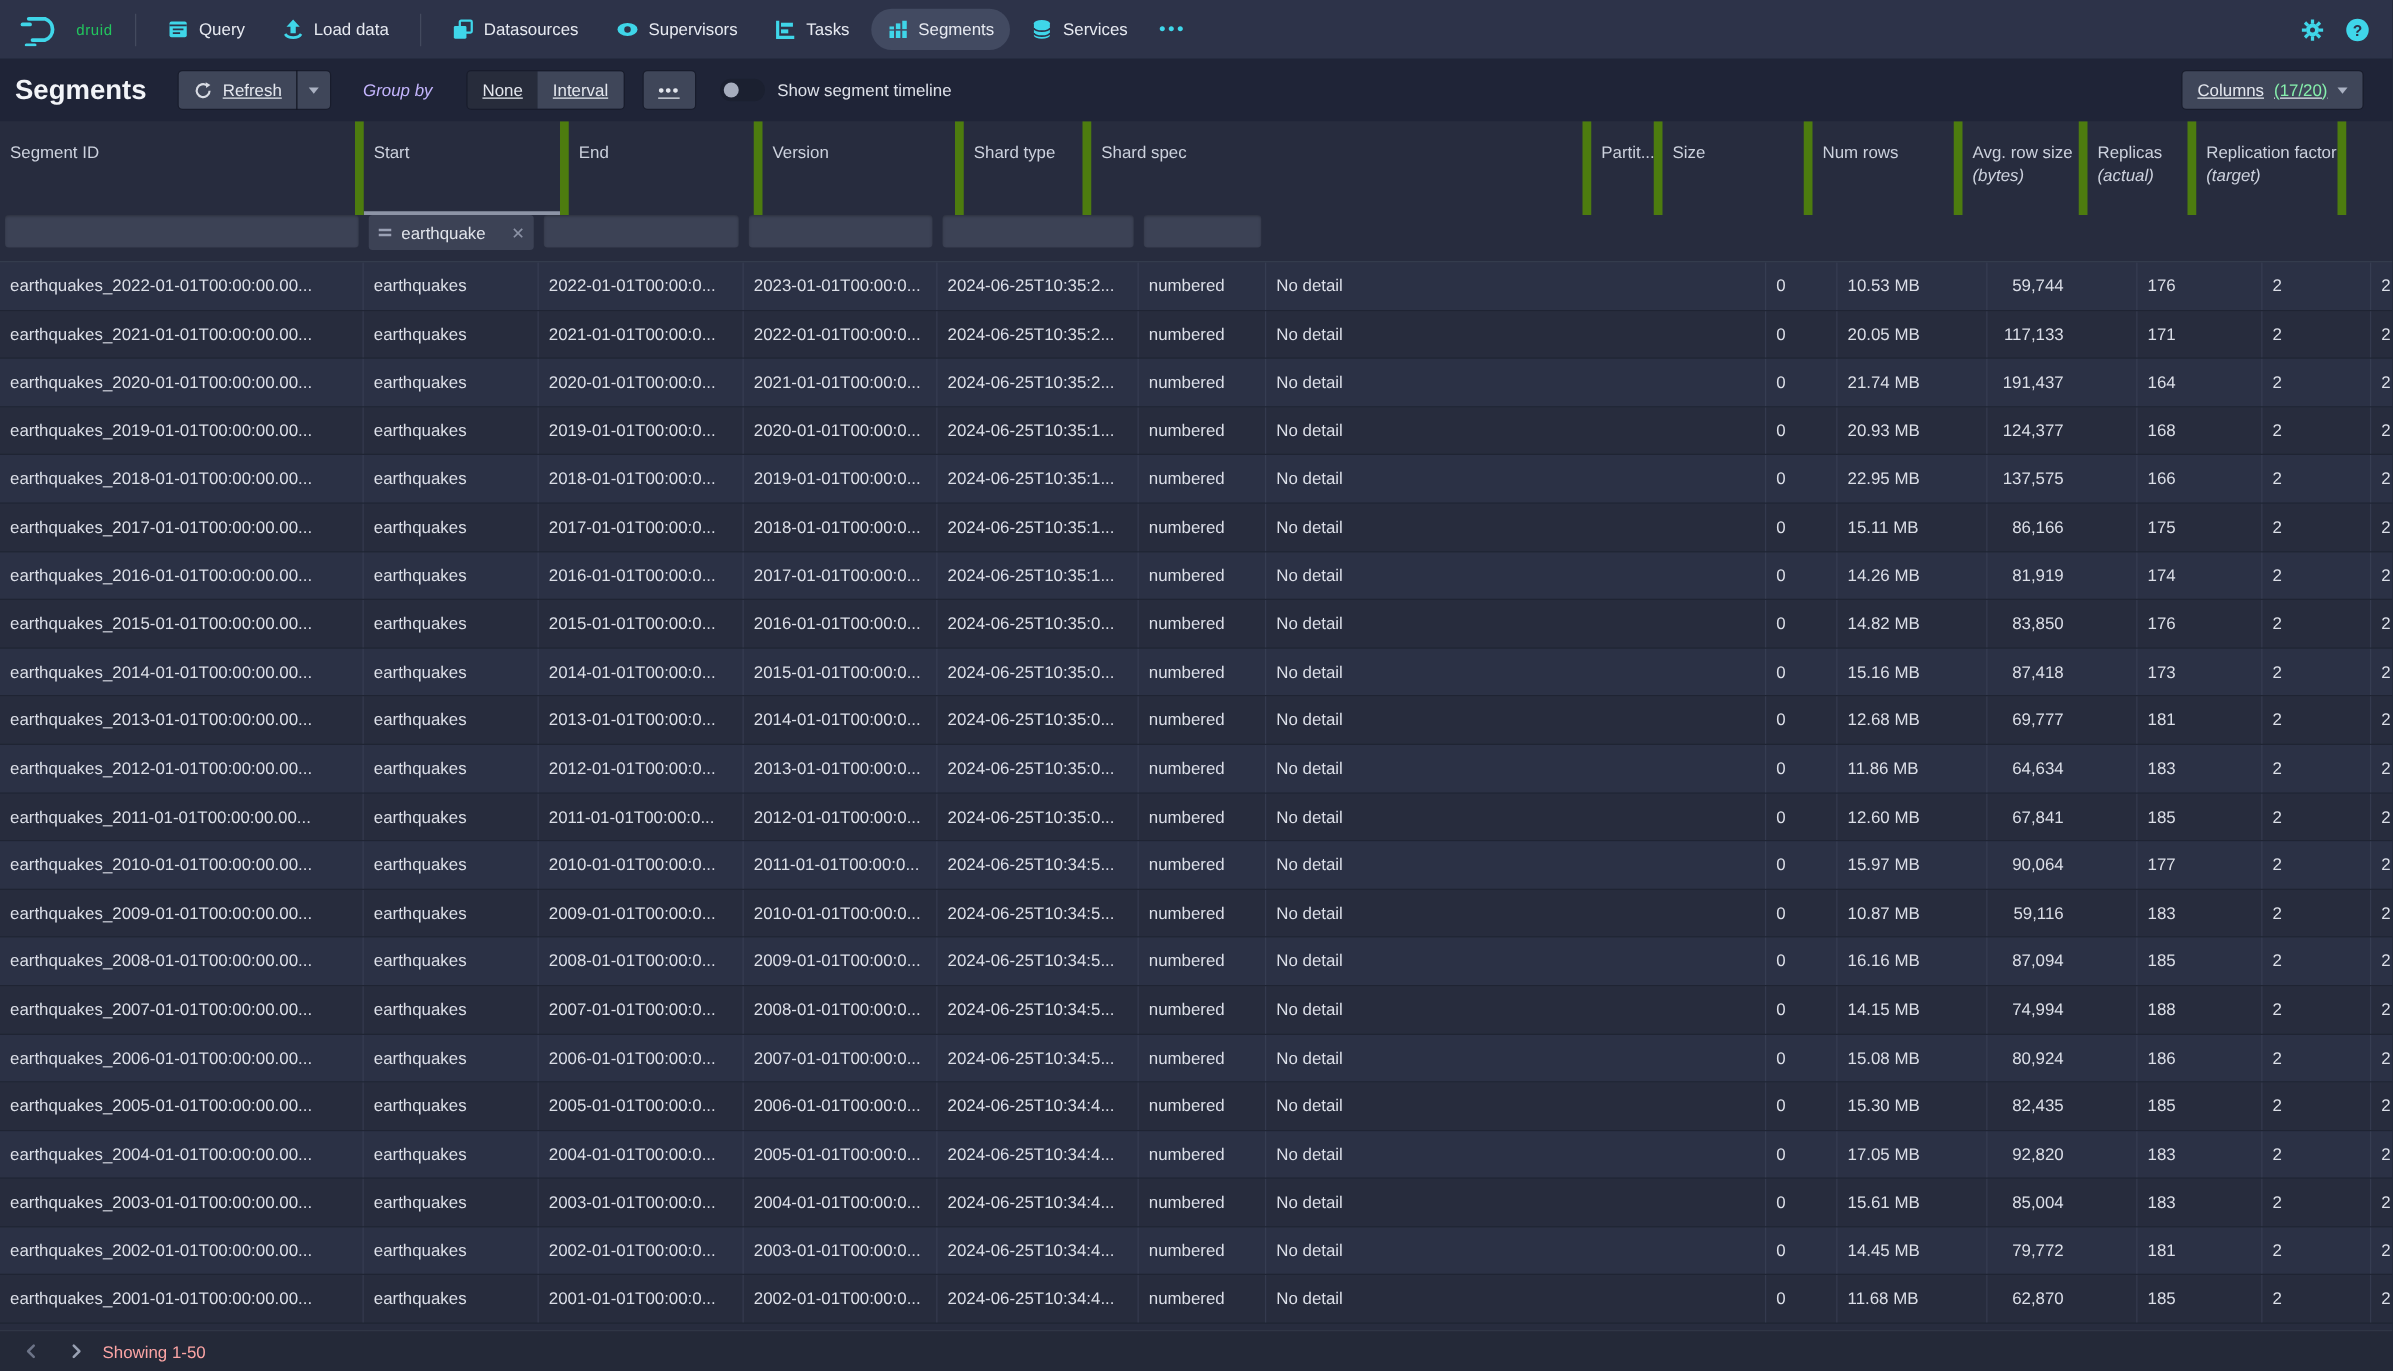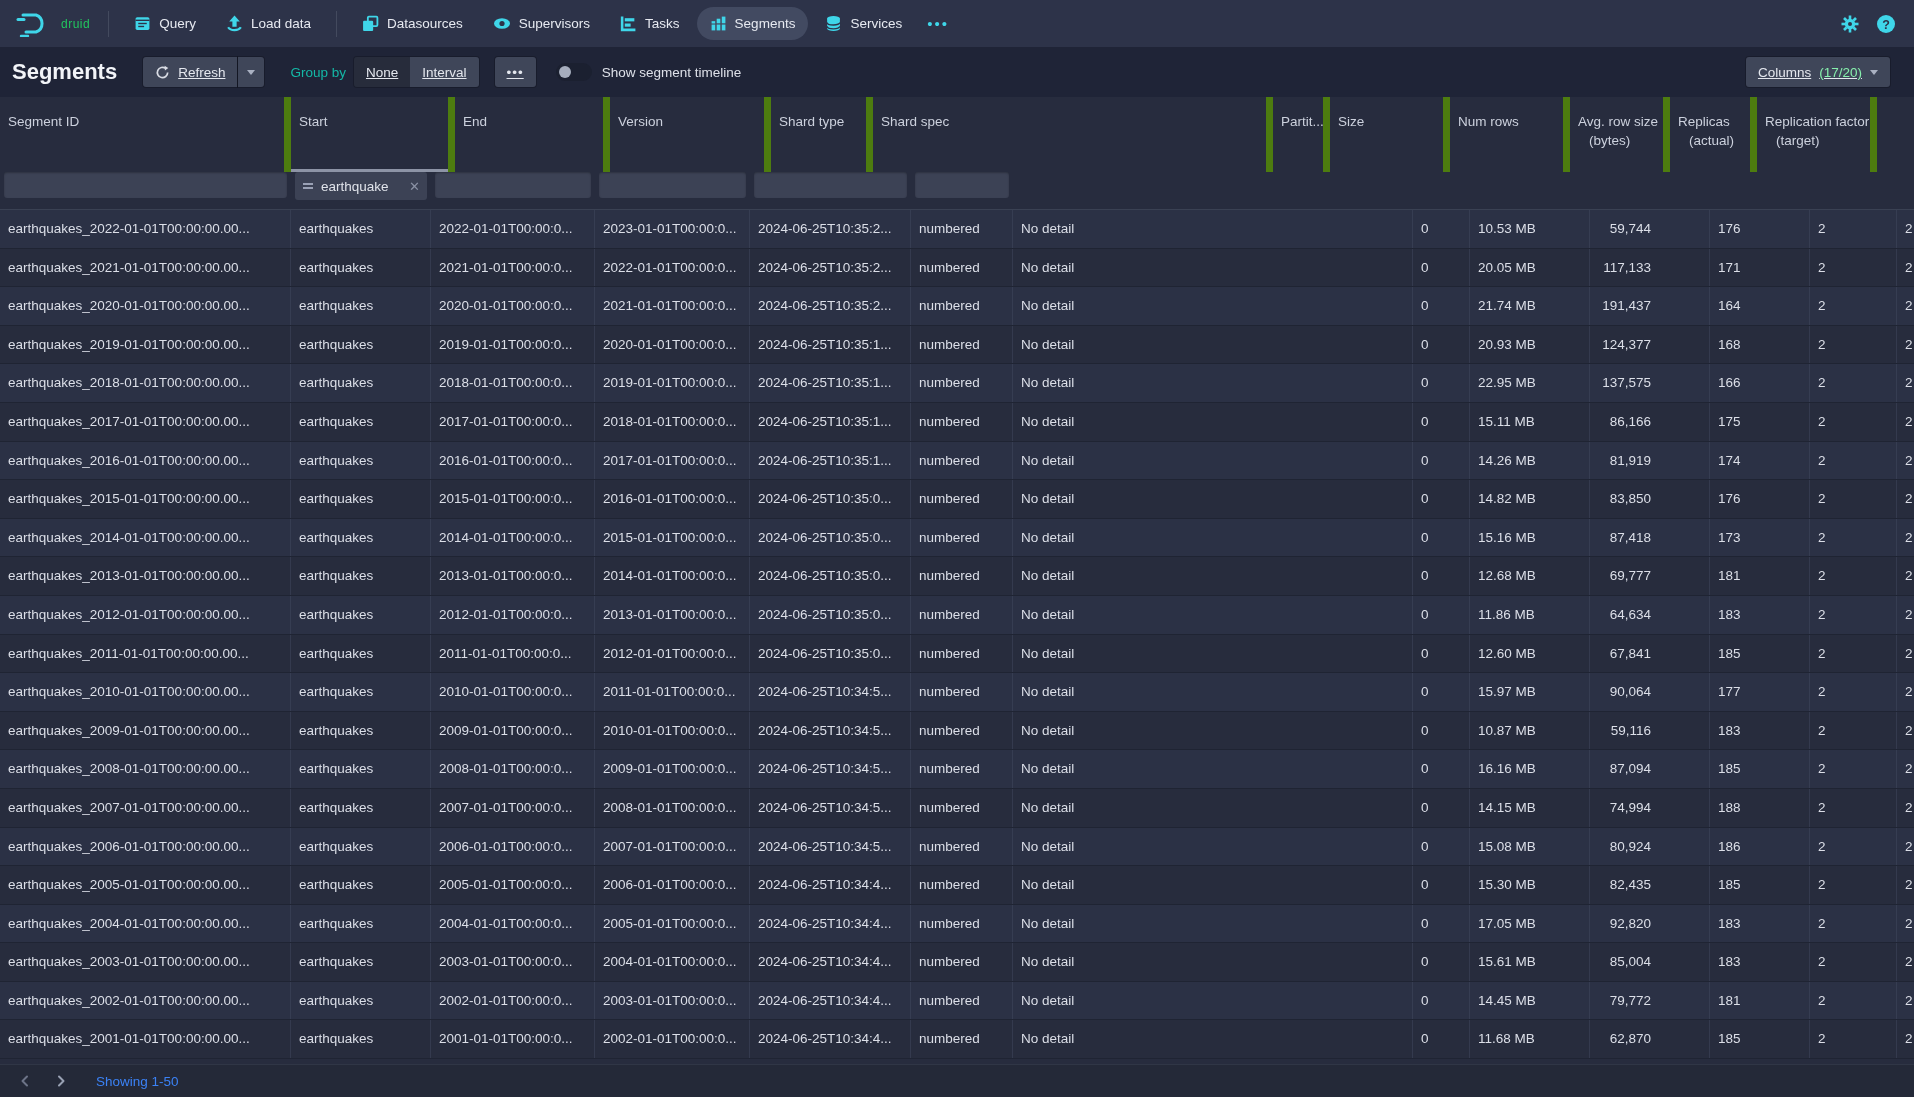--- a/index.html
+++ b/index.html
@@ -43,21 +43,21 @@
     height:30px; display:inline-flex; align-items:center; gap:8px;
     padding:0 12px; font-size:13.5px; font-family:inherit; cursor:pointer;
     box-shadow:0 0 0 1px rgba(0,0,0,.2);
     text-decoration:underline;
   }
   .btn.active-seg { background:#272c3b; box-shadow:inset 0 1px 2px rgba(0,0,0,.3); }
   .split { display:inline-flex; }
   .split .btn.main { border-top-right-radius:0; border-bottom-right-radius:0; }
   .split .btn.caret-btn { border-top-left-radius:0; border-bottom-left-radius:0; margin-left:1px; padding:0 9px; }
   .caret-down { width:0; height:0; border-left:4.5px solid transparent; border-right:4.5px solid transparent; border-top:5px solid #aab1c2; }
-  .groupby-label { margin:0 8px 0 26px; color:#14b8a6; }
+  .groupby-label { margin:0 28px 0 26px; color:#c4b5fd;font-style:italic; }
   .btn-group { display:inline-flex; border-radius:3px; overflow:hidden; box-shadow:0 0 0 1px rgba(0,0,0,.2); }
   .btn-group .btn { border-radius:0; box-shadow:none; }
   .hdr-more { margin-left:16px; letter-spacing:1px; }
   .switch-wrap { display:flex; align-items:center; gap:10px; margin-left:20px; cursor:pointer; }
   .switch-track { width:36px; height:18px; border-radius:9px; background:#1b2030; position:relative; }
   .switch-knob { width:12px; height:12px; border-radius:50%; background:#a6adbd; position:absolute; left:3px; top:3px; }
   .spacer { flex:1; }
 
   
   .table-wrap { position:absolute; left:0; right:0; top:97px; bottom:33px; overflow:hidden; background:#272c3e; }
@@ -66,21 +66,21 @@
   .c-segment_id{width:291px}.c-datasource{width:140px}.c-start{width:164px}.c-end{width:155px}
   .c-version{width:161px}.c-shard_type{width:102px}.c-shard_spec{width:400px}.c-partition{width:57px}
   .c-size{width:120px}.c-num_rows{width:120px}.c-avg_row_size{width:100px}.c-replicas{width:87px}
   .c-replication_factor{width:120px}
 
   .t-head { height:75px; background:#272c3e; }
   .t-head .cell {
     padding-top:15px; color:#ccd1dd; position:relative;
     border-right:7px solid #4d7c0f; line-height:19px;
   }
-  .t-head .cell .lbl2 { display:block;margin-left:11px; }
+  .t-head .cell .lbl2 { font-style:italic; display:block; }
   .t-head .cell.sorted-desc::after {
     content:""; position:absolute; left:0; right:0; bottom:0; height:3px; background:#8d94a6;
   }
   .t-filter { height:38px; background:#272c3e; border-bottom:1px solid #3a4153; align-items:center; }
   .t-filter .cell { padding:0 4px; height:100%; display:flex; }
   .filter-input {
     width:100%; height:26px; background:#3c4255; border:none; border-radius:3px;
     box-shadow:inset 0 1px 2px rgba(0,0,0,.25); color:#e4e7ee; padding:0 8px;
     font-family:inherit; font-size:13px; outline:none;
   }
@@ -97,21 +97,21 @@
   .t-data .cell { border-right:1px solid rgba(64,71,92,.55); color:#dcdfe8; }
   .t-data .c-num_rows .val { display:inline-block; min-width:53px; text-align:right; }
 
   
   .pager {
     position:absolute; left:0; right:0; bottom:0; height:33px;
     background:#242938; border-top:1px solid #303646;
     display:flex; align-items:center; padding:0 10px; gap:6px;
   }
   .pager-btn { width:30px; height:26px; display:flex; align-items:center; justify-content:center; cursor:pointer; border-radius:3px; }
-  .pager-info { margin-left:14px; color:#3b82f6; }
+  .pager-info { color:#fca5a5; }
 </style>
 </head>
 <body>
 
 <nav class="topnav">
   <div class="brand">
     <span>
       <svg width="36" height="26" viewBox="0 0 36 26">
         <path d="M7 4 H20 a9 9 0 0 1 0 17 H10" fill="none" stroke="#3fd6e9" stroke-width="3" stroke-linecap="round"></path>
         <line x1="2" y1="8.5" x2="8" y2="8.5" stroke="#3fd6e9" stroke-width="3" stroke-linecap="round"></line>

